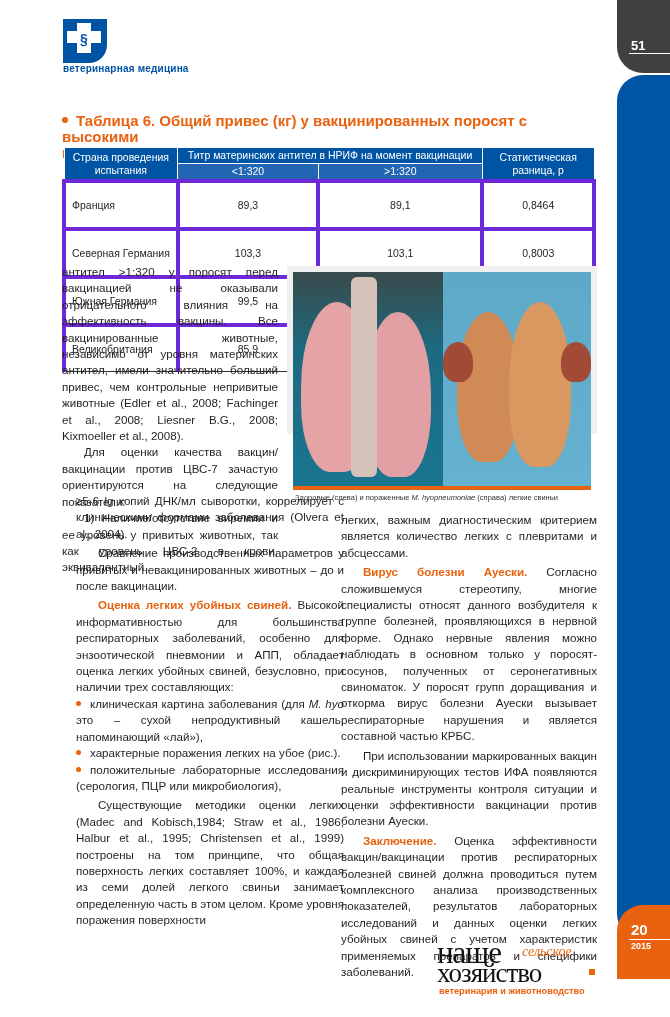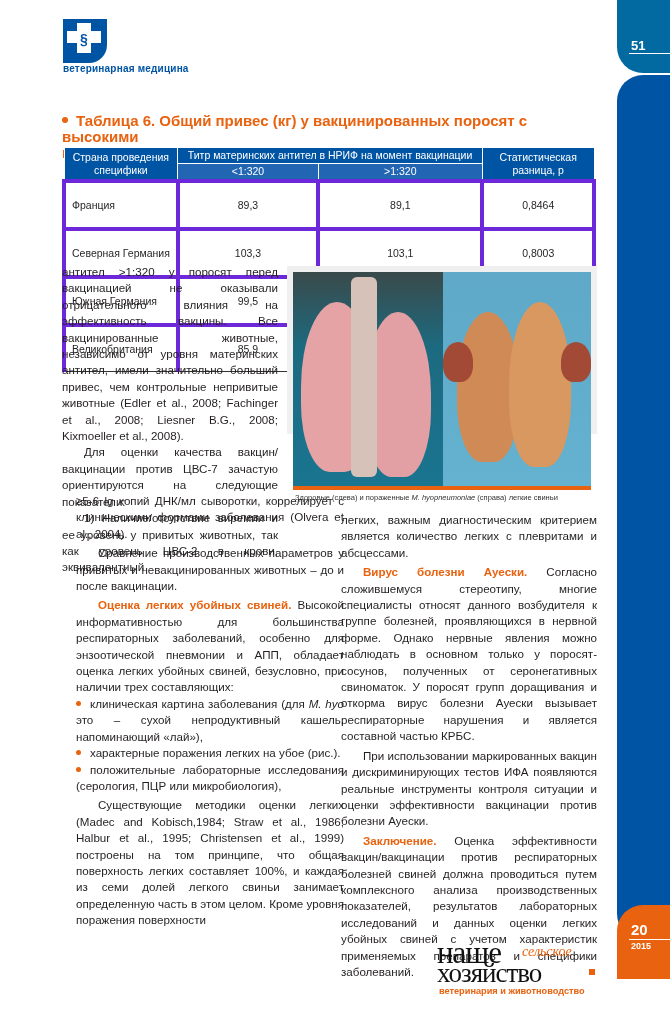--- a/index.html
+++ b/index.html
@@ -1,20 +1,20 @@
 <!DOCTYPE html>
 <html><head>
 <meta charset="utf-8">
 <style>
   * { box-sizing: border-box; margin: 0; padding: 0; }
   html, body { width: 670px; height: 1017px; background: #ffffff; overflow: hidden; }
   body { position: relative; font-family: "Liberation Sans", sans-serif; color: #231f20; }
 
   
-  .tab-top { position: absolute; left: 617px; top: 0; width: 53px; height: 73px; background: #0369a1; border-bottom-left-radius: 26px; }
+  .tab-top { position: absolute; left: 617px; top: 0; width: 53px; height: 73px; background: #404040; border-bottom-left-radius: 26px; }
   .tab-top .num { position: absolute; left: 14px; top: 38px; color: #fff; font-weight: bold; font-size: 13px; }
   .tab-top .line { position: absolute; left: 12px; top: 53px; width: 41px; height: 1px; background: #fff; }
   .tab-mid { position: absolute; left: 617px; top: 75px; width: 53px; height: 865px; background: #0054a4; border-top-left-radius: 26px; border-bottom-left-radius: 26px; }
   .tab-bot { position: absolute; left: 617px; top: 905px; width: 53px; height: 74px; background: #e8620f; border-top-left-radius: 26px; }
   .tab-bot .num { position: absolute; left: 14px; top: 16px; color: #fff; font-weight: bold; font-size: 15px; }
   .tab-bot .line { position: absolute; left: 12px; top: 34px; width: 41px; height: 1px; background: #fff; }
   .tab-bot .year { position: absolute; left: 14px; top: 36px; color: #fff; font-weight: bold; font-size: 9px; }
 
   
   .logo { position: absolute; left: 63px; top: 19px; width: 44px; height: 44px; background: #0054a4; border-bottom-right-radius: 18px; }
@@ -91,21 +91,21 @@
 
 <table class="data">
   <colgroup>
     <col style="width:114px">
       <col style="width:142px">
       <col style="width:166px">
       <col style="width:112px">
   </colgroup>
   <tbody>
       <tr>
-    <th rowspan="2">Страна проведения специфики</th>
+    <th rowspan="2">Страна проведения испытания</th>
     <th colspan="2">Титр материнских антител в НРИФ на момент вакцинации</th>
     <th rowspan="2">Статистическая разница, р</th>
   </tr>
   <tr>
     <th class="sub">&lt;1:320</th>
     <th class="sub">&gt;1:320</th>
   </tr>
   <tr class="body">
     <td class="country">Франция</td>
     <td>89,3</td>

